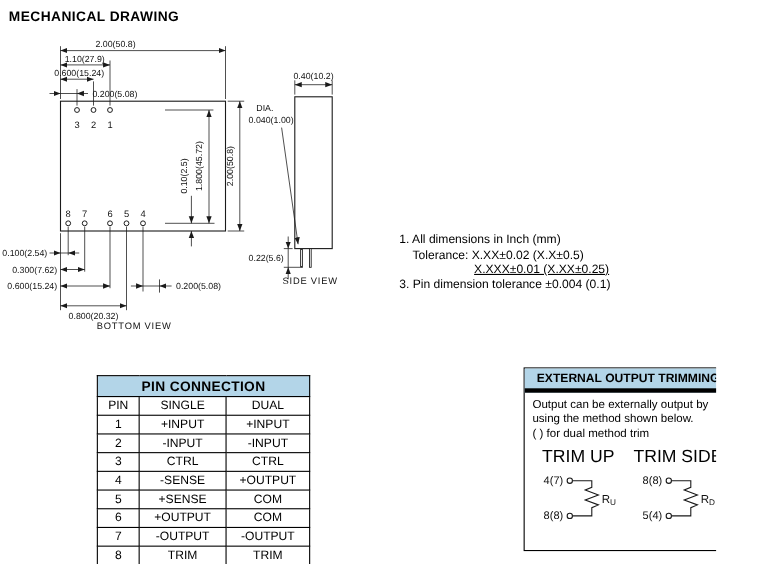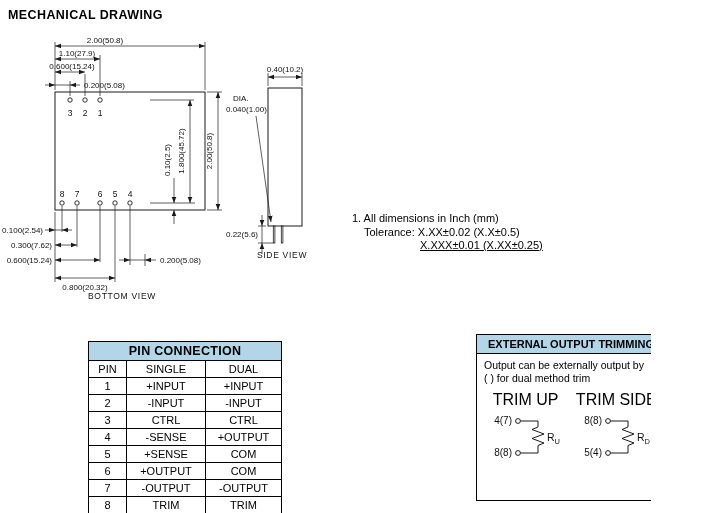--- a/index.html
+++ b/index.html
@@ -11,36 +11,36 @@
   .mech{position:absolute;left:0;top:0;}
   .body-outline{fill:#ffffff;stroke:#1a1a1a;stroke-width:1;}
   .pin{fill:#ffffff;stroke:#1a1a1a;stroke-width:0.9;}
   .pinrect{fill:#ffffff;stroke:#1a1a1a;stroke-width:0.8;}
   .dimline line{stroke:#1a1a1a;stroke-width:0.7;}
   .dim{font-size:8px;fill:#111;}
   .pnum{font-size:8.5px;fill:#111;}
   .viewlbl{font-size:8.5px;letter-spacing:0.7px;fill:#111;}
 
   
-  .notes{position:absolute;left:352px;top:212px;font-size:11px;line-height:13.5px;color:#000;}
+  .notes{position:absolute;left:363px;top:212px;font-size:11px;line-height:13.5px;color:#000;}
   .notes .ind1{padding-left:12px;}
   .notes .ind2{padding-left:68px;text-decoration:underline;}
 
   
   .pin-table-wrap{position:absolute;left:88px;top:341px;width:193px;}
   table.pin-table{border-collapse:collapse;width:100%;table-layout:fixed;}
   table.pin-table th,table.pin-table td{border:1px solid #000;font-size:11px;text-align:center;padding:1px 2px;height:14px;font-weight:normal;color:#000;}
   table.pin-table .tbl-title{background:#b3d5e8;font-weight:bold;font-size:12.5px;height:16px;letter-spacing:0.3px;}
   table.pin-table col.c1{width:38px;}
   table.pin-table col.c2{width:79px;}
   table.pin-table col.c3{width:76px;}
 
   
   .trim-box{position:absolute;left:476px;top:334px;width:190px;height:167px;border:1px solid #000;box-sizing:border-box;background:#fff;}
-  .trim-header{background:#b3d5e8;border-bottom:1px solid #000000;font-size:11px;font-weight:bold;text-align:center;padding:3px 0;color:#000;}
+  .trim-header{background:#b3d5e8;border-bottom:4px solid #000000;font-size:11px;font-weight:bold;text-align:center;padding:3px 0;color:#000;}
   .trim-body{padding:5px 7px 0 7px;font-size:10.5px;line-height:13px;color:#000;}
   .circuits{display:flex;justify-content:space-evenly;margin-top:6px;}
   .circuit{width:84px;}
   .circuit-label{font-size:16px;text-align:center;margin-bottom:2px;color:#000;}
   .circuit svg{display:block;}
   .wire{fill:none;stroke:#1a1a1a;stroke-width:1;}
   .term{fill:#ffffff;stroke:#1a1a1a;stroke-width:1;}
   .ckt-text{font-size:10px;fill:#111;}
   .res-label{font-size:10.5px;fill:#111;}
 </style>
@@ -159,20 +159,21 @@
     <text class="dim" x="233" y="101">DIA.</text>
     <text class="dim" x="226" y="112">0.040(1.00)</text>
     <text class="dim" x="258" y="237" text-anchor="end">0.22(5.6)</text>
     <text class="viewlbl" x="282" y="258" text-anchor="middle">SIDE VIEW</text>
   </svg>
 
   <div class="notes">
     <div>1. All dimensions in Inch (mm)</div>
     <div class="ind1">Tolerance: X.XX±0.02 (X.X±0.5)</div>
     <div class="ind2">X.XXX±0.01 (X.XX±0.25)</div>
+    <div>3. Pin dimension tolerance ±0.004 (0.1)</div>
   </div>
 
   <div class="pin-table-wrap">
     <table class="pin-table">
       <colgroup>
           <col class="c1">
           <col class="c2">
           <col class="c3">
         </colgroup>
       <thead>
@@ -227,20 +228,21 @@
           <td>TRIM</td>
         </tr>
       </tbody>
     </table>
   </div>
 
   <div class="trim-box">
     <div class="trim-header">EXTERNAL OUTPUT TRIMMING</div>
     <div class="trim-body">
       <div>Output can be externally output by</div>
+      <div>using the method shown below.</div>
       <div>(   ) for dual method trim</div>
     </div>
     <div class="circuits">
       <div class="circuit">
         <div class="circuit-label">TRIM UP</div>
         <svg width="84" height="52" viewBox="0 0 84 52">
           <polyline class="wire" points="36.5,10 54,10 54,16 48,18.5 60,23 48,27.5 60,32 54,34.5 54,42 36.5,42"></polyline>
           <circle class="term" cx="34" cy="10" r="2.4"></circle>
           <circle class="term" cx="34" cy="42" r="2.4"></circle>
           <text class="ckt-text" x="28" y="13" text-anchor="end">4(7)</text>

